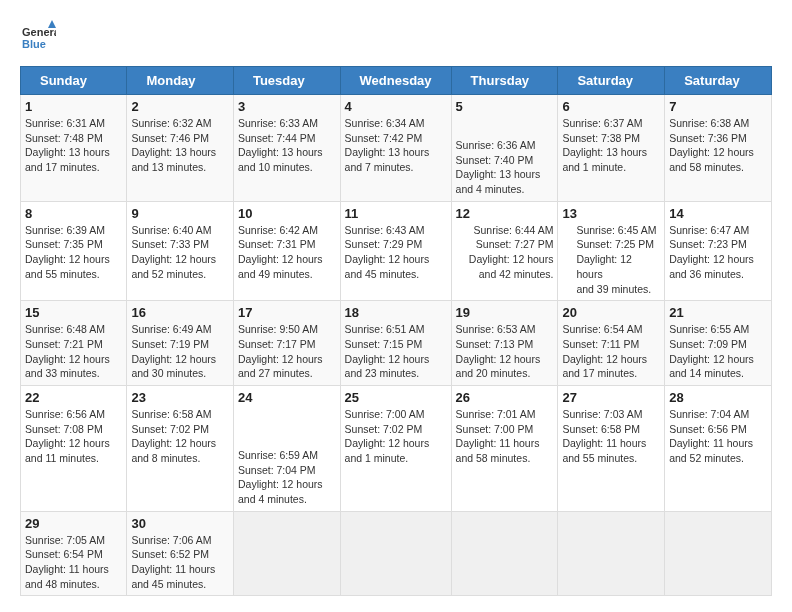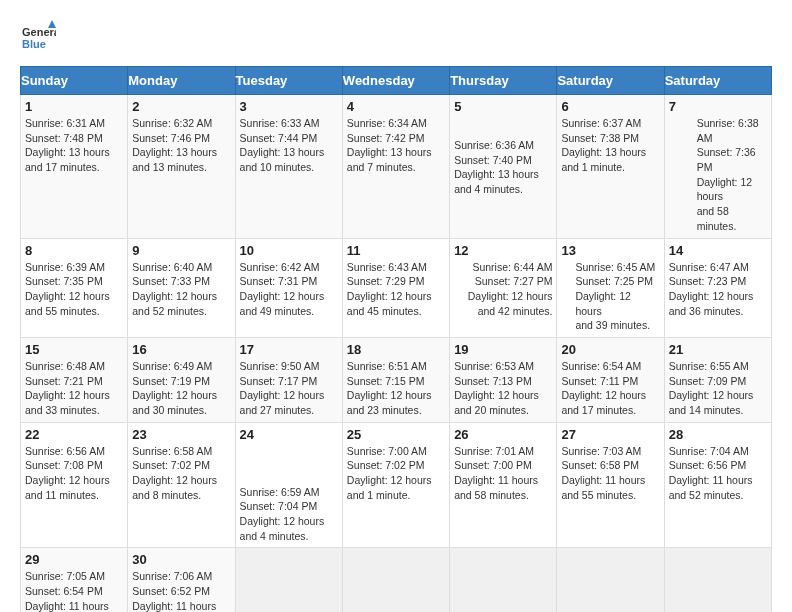--- a/index.html
+++ b/index.html
@@ -44,21 +44,21 @@
       color: #333;
     }
     table {
       width: 100%;
       border-collapse: collapse;
       font-size: 11px;
     }
     thead tr th {
       background-color: #3a7fc1;
       color: #fff;
-      padding: 6px 0;
+      padding: 6px 19px;
       text-align: left;
       font-size: 13px;
       font-weight: bold;
       border: 1px solid #2c6aa0;
     }
     tbody tr td {
       vertical-align: top;
       padding: 4px 4px;
       border: 1px solid #ddd;
       width: 14.28%;
@@ -156,21 +156,21 @@
         </td>
         <td>
           <span class="day-num">6</span>
           <div class="day-info" style="white-space: pre-line;">Sunrise: 6:37 AM
 Sunset: 7:38 PM
 Daylight: 13 hours
 and 1 minute.</div>
         </td>
         <td>
           <span class="day-num">7</span>
-          <div class="day-info" style="white-space: pre-line; margin-left: 28px;">Sunrise: 6:38 AM
+          <div class="day-info" style="white-space: pre-line;">Sunrise: 6:38 AM
 Sunset: 7:36 PM
 Daylight: 12 hours
 and 58 minutes.</div>
         </td>
       </tr>
       <tr>
         <td>
           <span class="day-num">8</span>
           <div class="day-info" style="white-space: pre-line;">Sunrise: 6:39 AM
 Sunset: 7:35 PM

